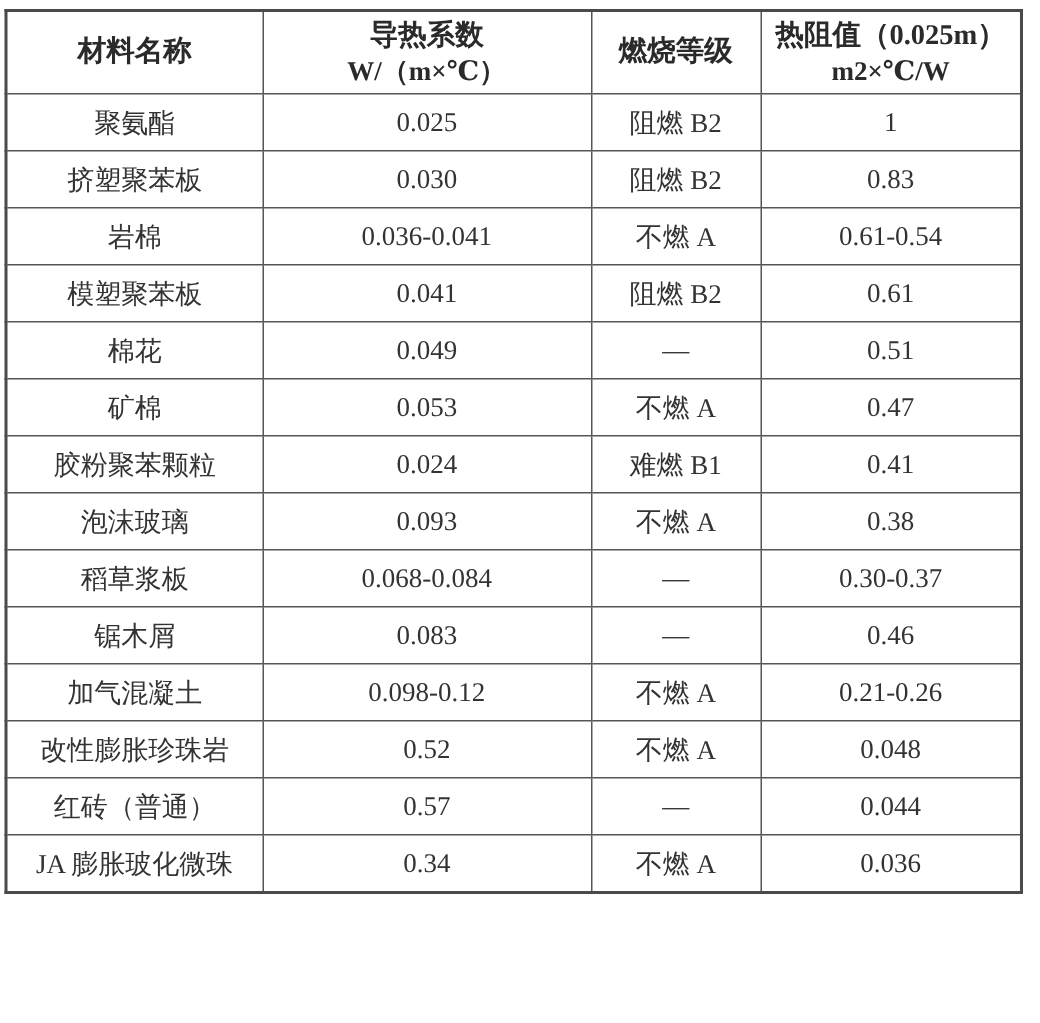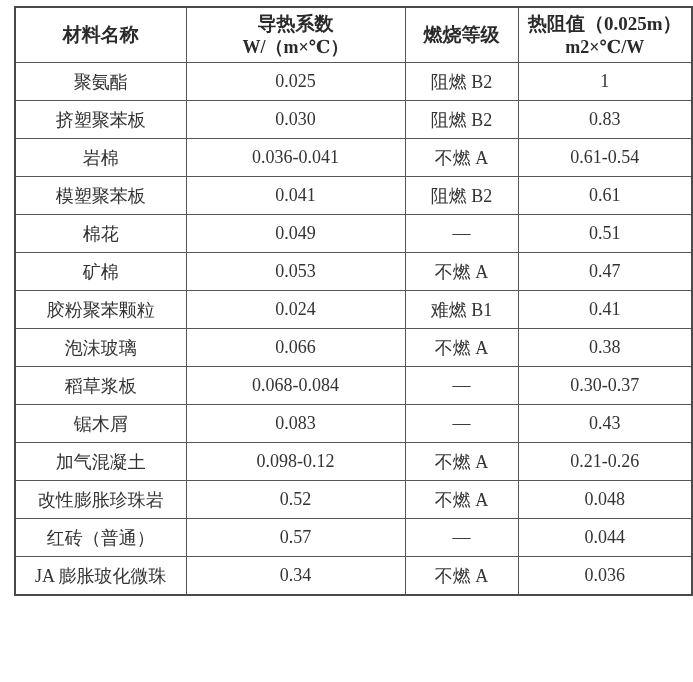--- a/index.html
+++ b/index.html
@@ -8,21 +8,21 @@
     background: #ffffff;
   }
   body {
     width: 693px;
     height: 682px;
     font-family: "Liberation Serif", "DejaVu Serif", serif;
     color: #2e2e2e;
     overflow: hidden;
   }
   .table-wrap {
-    padding: 6px 7px 0 14px;
+    padding: 6px 7px 0 3px;
   }
   table.materials {
     border-collapse: collapse;
     width: 677px;
     table-layout: fixed;
     border: 2px solid #4a4a4a;
     background: #ffffff;
   }
   table.materials col.c1 { width: 171px; }
   table.materials col.c2 { width: 219px; }
@@ -122,35 +122,35 @@
           <td>0.47</td>
         </tr>
         <tr>
           <td>胶粉聚苯颗粒</td>
           <td>0.024</td>
           <td>难燃 B1</td>
           <td>0.41</td>
         </tr>
         <tr>
           <td>泡沫玻璃</td>
-          <td>0.066</td>
+          <td>0.093</td>
           <td>不燃 A</td>
           <td>0.38</td>
         </tr>
         <tr>
           <td>稻草浆板</td>
           <td>0.068-0.084</td>
           <td>—</td>
           <td>0.30-0.37</td>
         </tr>
         <tr>
           <td>锯木屑</td>
           <td>0.083</td>
           <td>—</td>
-          <td>0.43</td>
+          <td>0.46</td>
         </tr>
         <tr>
           <td>加气混凝土</td>
           <td>0.098-0.12</td>
           <td>不燃 A</td>
           <td>0.21-0.26</td>
         </tr>
         <tr>
           <td>改性膨胀珍珠岩</td>
           <td>0.52</td>

